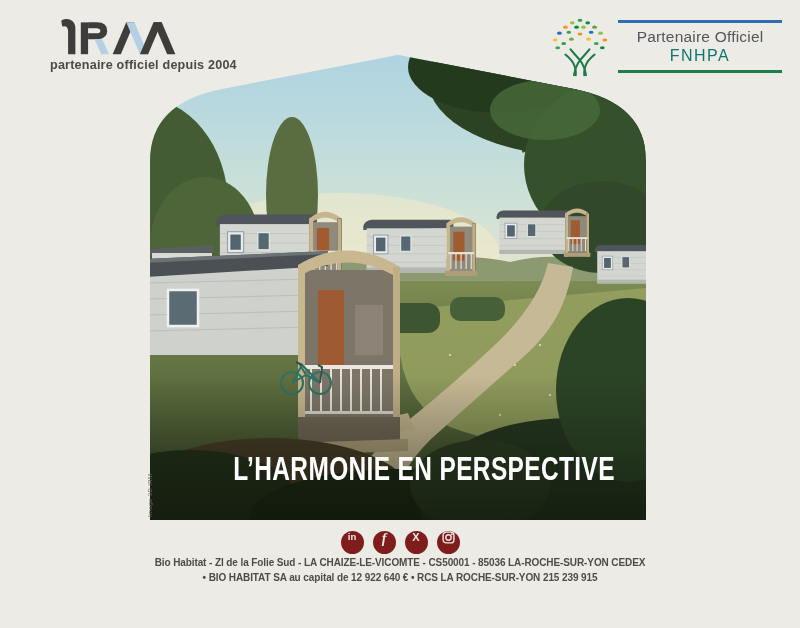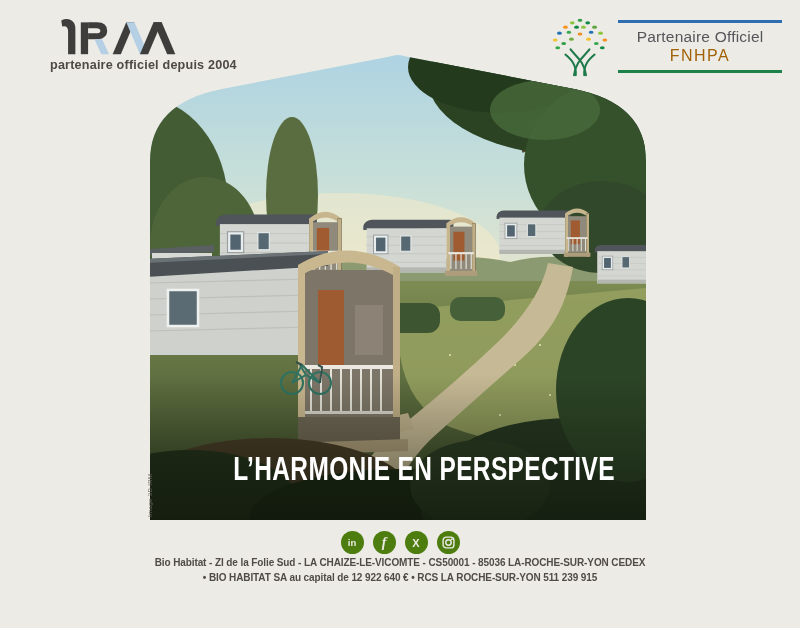--- a/index.html
+++ b/index.html
@@ -17,39 +17,39 @@
     font-size:13px;font-weight:bold;color:#4e4944;letter-spacing:.2px;
     transform:scaleX(.97);transform-origin:0 0;
   }
   
   .badge{position:absolute;top:14px;right:18px;display:flex;align-items:center;gap:8px;}
   .badge-tree svg{width:60px;height:64px;display:block;}
   .badge-text{width:164px;text-align:center;}
   .rule-top{height:3px;background:#2f6eb0;margin-bottom:5px;}
   .rule-bottom{height:3px;background:#1e8149;margin-top:5px;}
   .badge-line1{font-size:15.5px;color:#55565a;letter-spacing:.2px;}
-  .badge-line2{font-size:16px;color:#a16207;letter-spacing:1.5px;margin-top:1px;}
+  .badge-line2{font-size:16px;color:#0f766e;letter-spacing:1.5px;margin-top:1px;}
   
   .hero{position:absolute;left:150px;top:55px;width:548px;height:465px;}
   .hero svg.scene{display:block;width:496px;height:465px;}
   .headline{
     position:absolute;left:0;right:0;top:394px;text-align:center;white-space:nowrap;
     color:#ffffff;font-size:34px;font-weight:bold;letter-spacing:.5px;
     transform:scaleX(.72);
   }
   .credit{
     position:absolute;left:147px;top:517px;
     transform:rotate(-90deg);transform-origin:0 0;
     font-size:6px;color:#6b6660;letter-spacing:.4px;white-space:nowrap;
   }
   
   .social{position:absolute;top:531px;left:0;width:800px;display:flex;justify-content:center;gap:9px;}
   .social-btn{
-    width:23px;height:23px;border-radius:50%;background:#4d7c0f;color:#edebe5;
-    display:flex;align-items:center;justify-content:center;font-weight:bold;cursor:pointer;
+    width:23px;height:23px;border-radius:50%;background:#7f1d1d;color:#edebe5;
+    display:flex;align-items:flex-start;justify-content:center;font-weight:bold;cursor:pointer;
   }
   .g-in{font-size:9.5px;letter-spacing:0;}
   .g-f{font-family:"Liberation Serif",serif;font-size:14px;font-style:italic;}
   .g-x{font-size:11px;}
   
   .footer{position:absolute;top:555px;left:0;width:800px;text-align:center;color:#504b46;}
   .footer-line{font-size:10px;line-height:15px;font-weight:bold;letter-spacing:-.1px;}
 </style>
 </head>
 <body>
@@ -284,14 +284,14 @@
     <svg width="13" height="13" viewBox="0 0 24 24" aria-hidden="true">
       <rect x="2" y="2" width="20" height="20" rx="6" fill="none" stroke="#edebe5" stroke-width="2.6"></rect>
       <circle cx="12" cy="12" r="5" fill="none" stroke="#edebe5" stroke-width="2.6"></circle>
       <circle cx="18.2" cy="5.8" r="1.8" fill="#edebe5"></circle>
     </svg>
   </div>
 </div>
 
 <div class="footer">
   <div class="footer-line">Bio Habitat - ZI de la Folie Sud - LA CHAIZE-LE-VICOMTE - CS50001 - 85036 LA-ROCHE-SUR-YON CEDEX</div>
-  <div class="footer-line">• BIO HABITAT SA au capital de 12 922 640 € • RCS LA ROCHE-SUR-YON 511 239 915</div>
+  <div class="footer-line">• BIO HABITAT SA au capital de 12 922 640 € • RCS LA ROCHE-SUR-YON 215 239 915</div>
 </div>
 
 </body></html>

